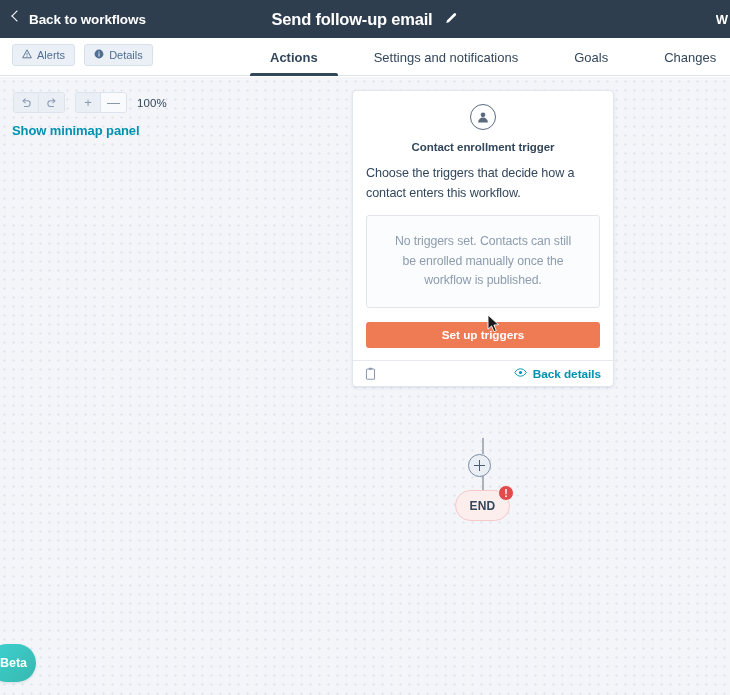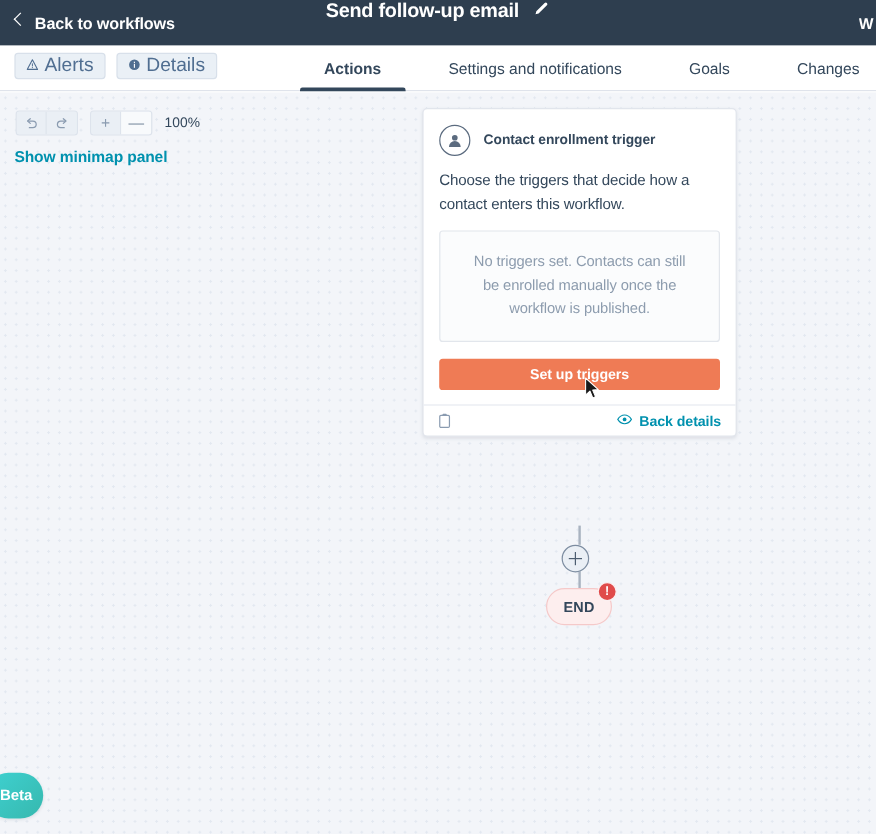--- a/index.html
+++ b/index.html
@@ -38,21 +38,21 @@
     border-bottom: 1.6px solid #fff;
     transform: rotate(45deg);
     margin-right: 1px;
     margin-top: 0px;
   }
   #header-title-wrap {
     position: absolute;
     left: 0; right: 0;
     top: 0; height: 38px;
     display: flex;
-    align-items: flex-start;
+    align-items: center;
     justify-content: center;
     gap: 10px;
     pointer-events: none;
   }
   #workflow-title {
     color: #ffffff;
     font-size: 16.5px;
     font-weight: 700;
     letter-spacing: -0.2px;
   }
@@ -96,21 +96,21 @@
   .pill-btn {
     display: flex;
     align-items: center;
     gap: 5px;
     height: 22px;
     padding: 0 9px;
     background: #eaf0f6;
     border: 1px solid #d8e0ea;
     border-radius: 3px;
     color: #506e91;
-    font-size: 16px;
+    font-size: 11px;
     font-weight: 400;
     cursor: pointer;
     user-select: none;
   }
   #subnav-tabs {
     position: absolute;
     left: 250px; top: 0;
     height: 38px;
     display: flex;
     align-items: stretch;
@@ -209,20 +209,21 @@
     border: 1px solid #e1e5ec;
     border-radius: 4px;
     box-shadow: 0 1px 3px rgba(45,62,80,0.10);
   }
   #card-body { padding: 13px 13px 0 13px; }
   #card-header-row {
     display: flex;
     align-items: center;
     gap: 11px;
     margin-bottom: 11px;
+    flex-direction: column;
   }
   #contact-avatar {
     width: 26px; height: 26px;
     border-radius: 50%;
     border: 1.5px solid #5b6b7f;
     display: flex;
     align-items: center;
     justify-content: center;
     flex: 0 0 auto;
   }

